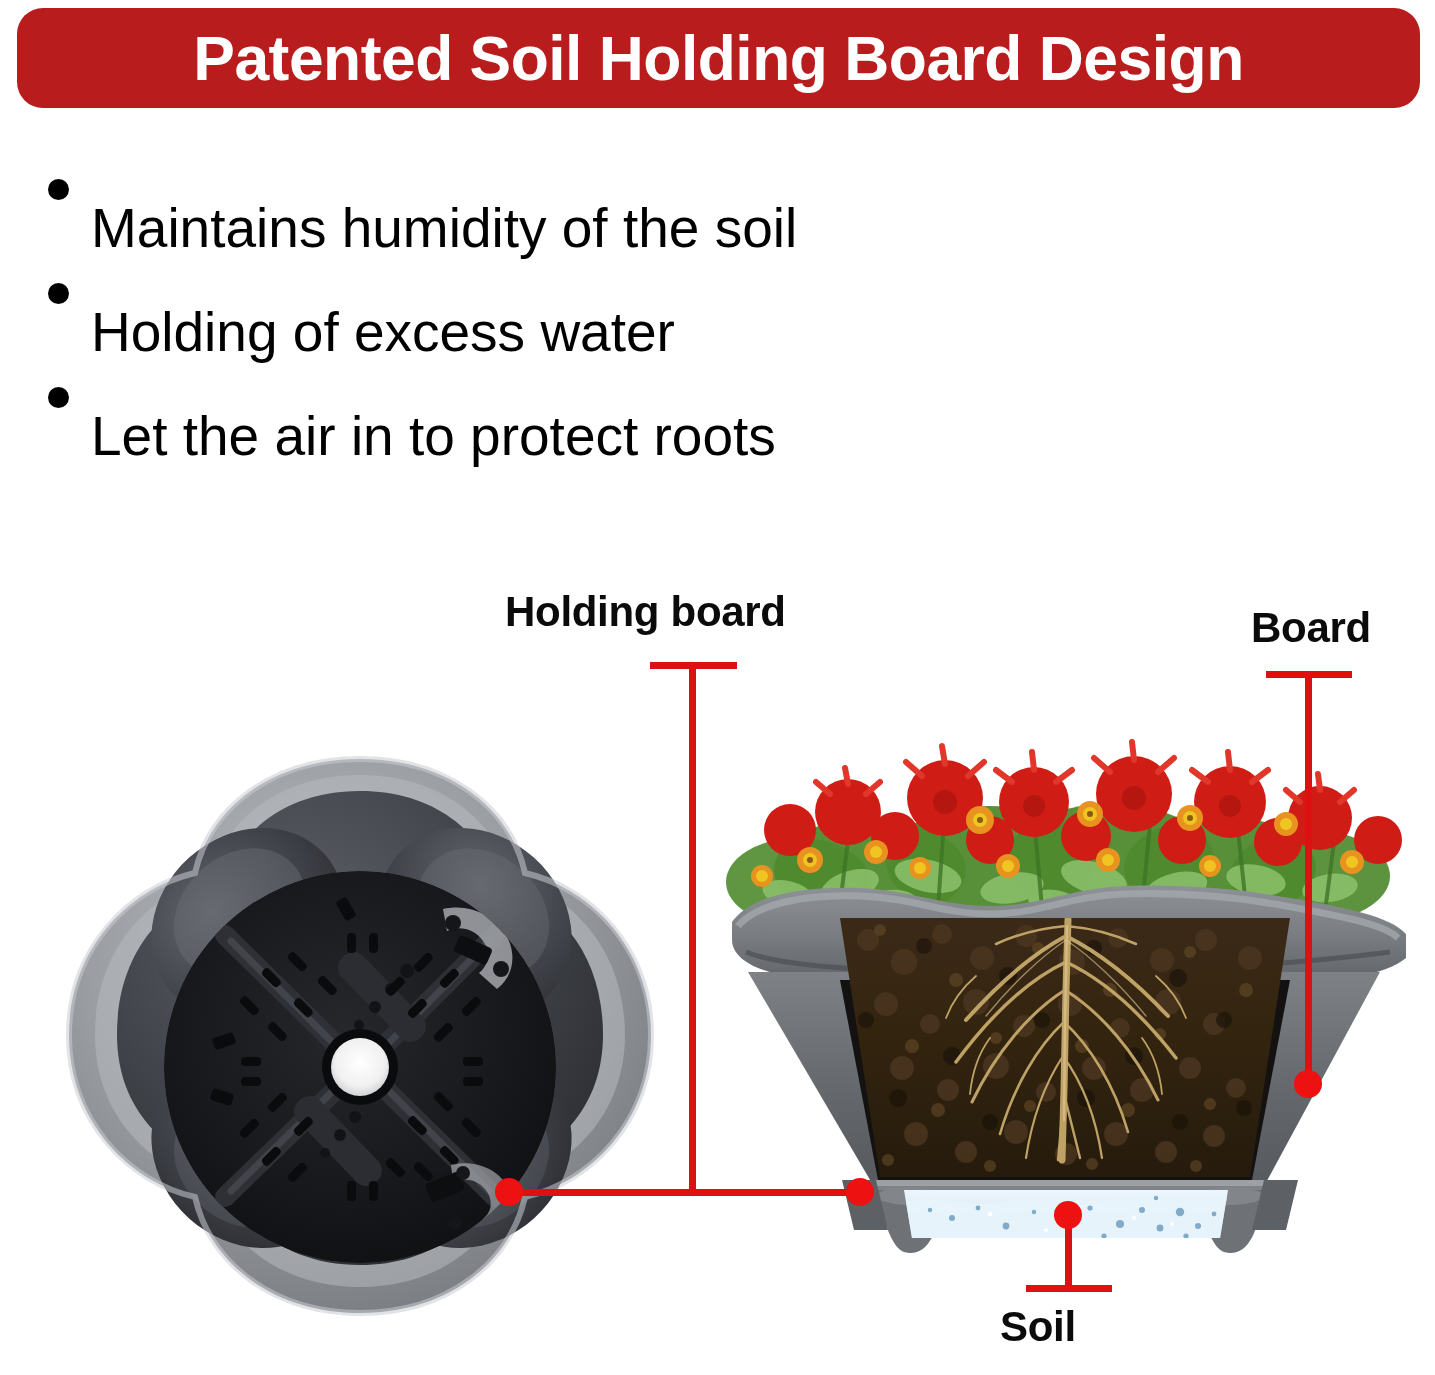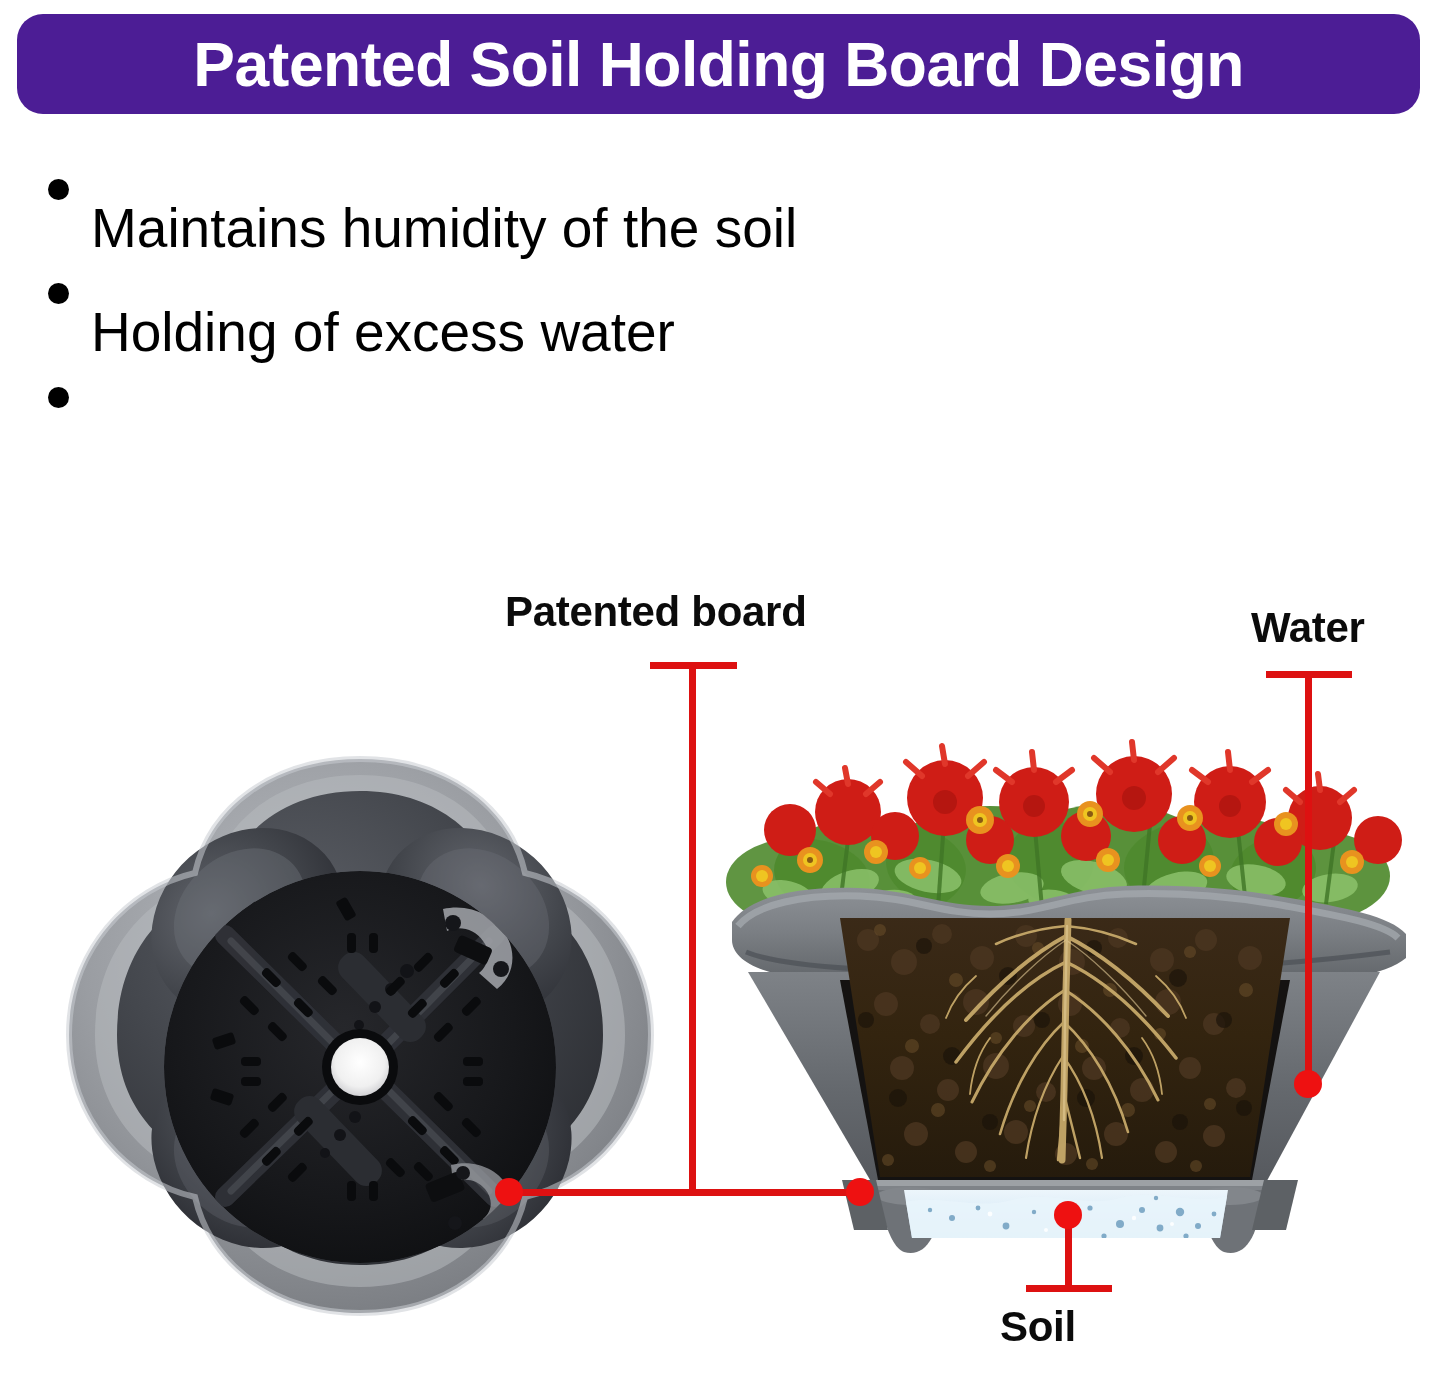--- a/index.html
+++ b/index.html
@@ -23,27 +23,26 @@
     background: #ffffff;
   }
 
   
   .banner {
     position: absolute;
     left: 17px;
     top: 8px;
     width: 1403px;
     height: 100px;
-    background: #4c1d95;
+    background: #b91c1c;
     border-radius: 26px;
     display: flex;
     align-items: center;
     justify-content: center;
     box-sizing: border-box;
-    margin-top: 6px;
   }
   .banner-title {
     color: #ffffff;
     font-size: 63px;
     font-weight: bold;
     letter-spacing: -0.5px;
     line-height: 1;
     white-space: nowrap;
     transform: scaleX(0.99);
   }
@@ -167,20 +166,21 @@
     <div class="bullet-row">
       <span class="bullet-dot"></span>
       <span class="bullet-text">Maintains humidity of the soil</span>
     </div>
     <div class="bullet-row">
       <span class="bullet-dot"></span>
       <span class="bullet-text">Holding of excess water</span>
     </div>
     <div class="bullet-row">
       <span class="bullet-dot"></span>
+      <span class="bullet-text">Let the air in to protect roots</span>
     </div>
   </div>
 
   <svg id="topview" class="z-art" viewBox="0 0 610 610">
     <defs>
       <radialGradient id="rimGrad" cx="42%" cy="34%" r="72%">
         <stop offset="0%" stop-color="#b9bcc1"></stop>
         <stop offset="55%" stop-color="#9a9da2"></stop>
         <stop offset="100%" stop-color="#76797e"></stop>
       </radialGradient>
@@ -707,17 +707,17 @@
 
     <div class="lead lead-h" id="so-cap"></div>
     <div class="lead lead-v" id="so-stem"></div>
     <div class="lead-dot" id="so-dot"></div>
 
     <div class="lead lead-v" id="wa-stem"></div>
     <div class="lead lead-h" id="wa-cap"></div>
     <div class="lead-dot" id="wa-dot"></div>
   </div>
 
-  <div class="callout-label z-text" id="label-holding-board">Patented board</div>
-  <div class="callout-label z-text" id="label-soil">Water</div>
+  <div class="callout-label z-text" id="label-holding-board">Holding board</div>
+  <div class="callout-label z-text" id="label-soil">Board</div>
   <div class="callout-label z-text" id="label-water">Soil</div>
 
 </div>
 
 </body></html>

